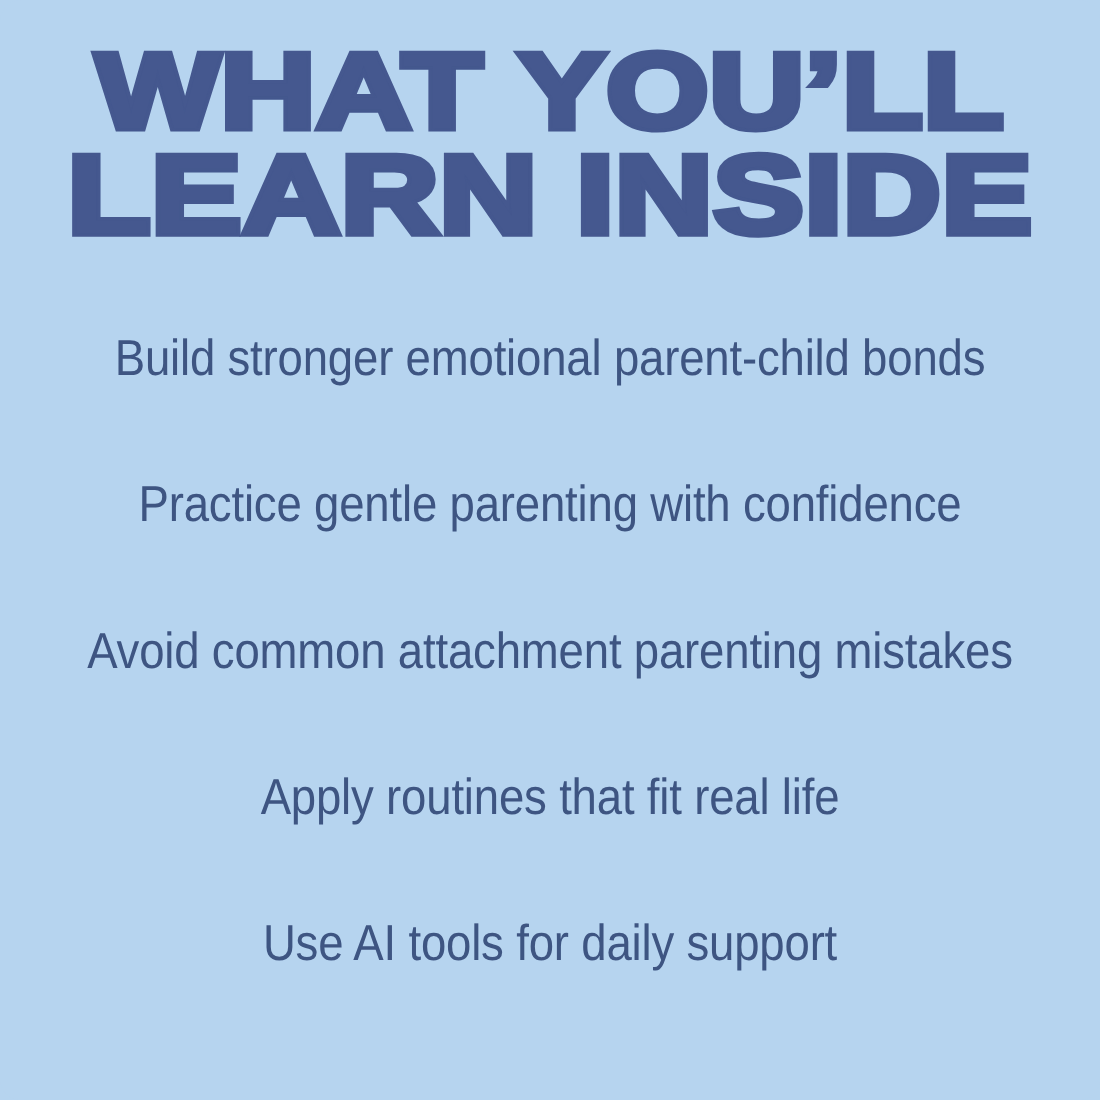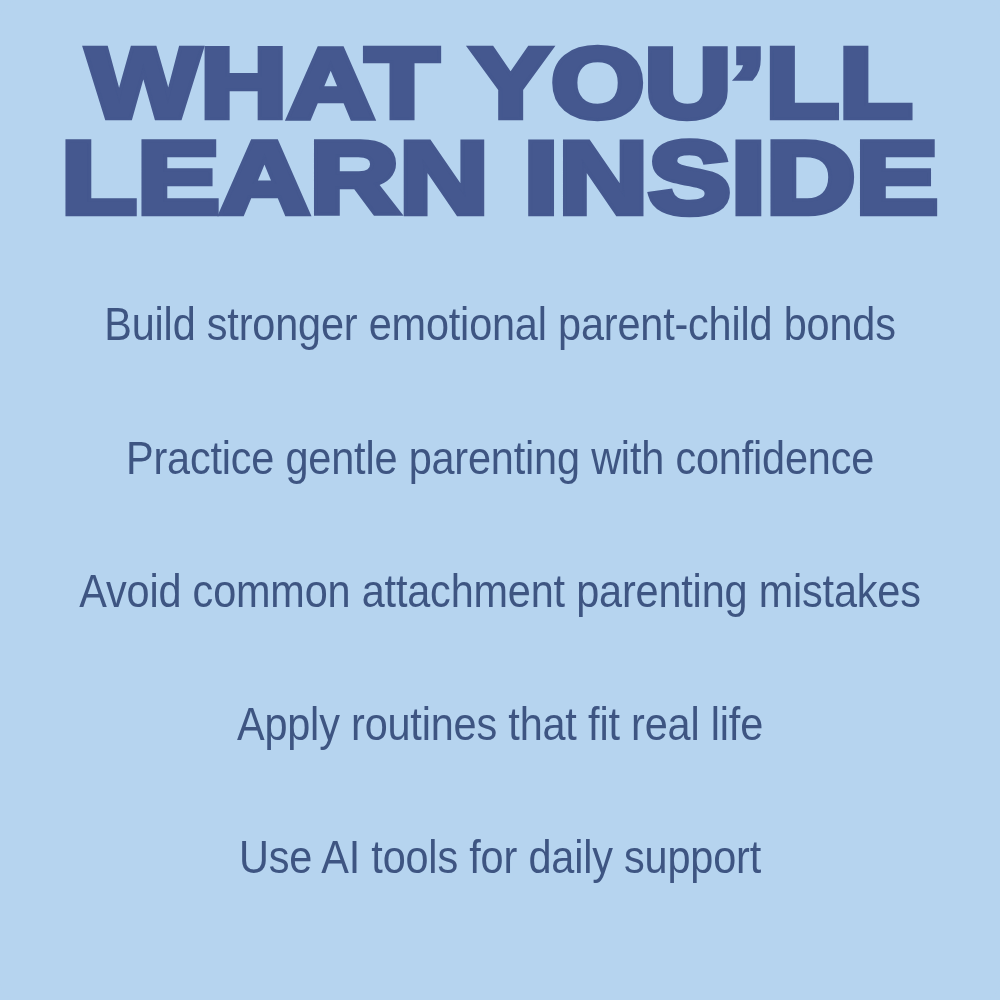--- a/index.html
+++ b/index.html
@@ -69,21 +69,21 @@
 
   
   .benefits {
     position: absolute;
     top: 258px;
     left: 0;
     right: 0;
     bottom: 76px;
     display: flex;
     flex-direction: column;
-    justify-content: space-between;
+    justify-content: center;
     align-items: center;
   }
 
   .benefit-item {
     width: 100%;
     text-align: center;
     color: #3e5582;
     font-family: "Liberation Sans", sans-serif;
     font-weight: 400;
     font-size: 46px;

